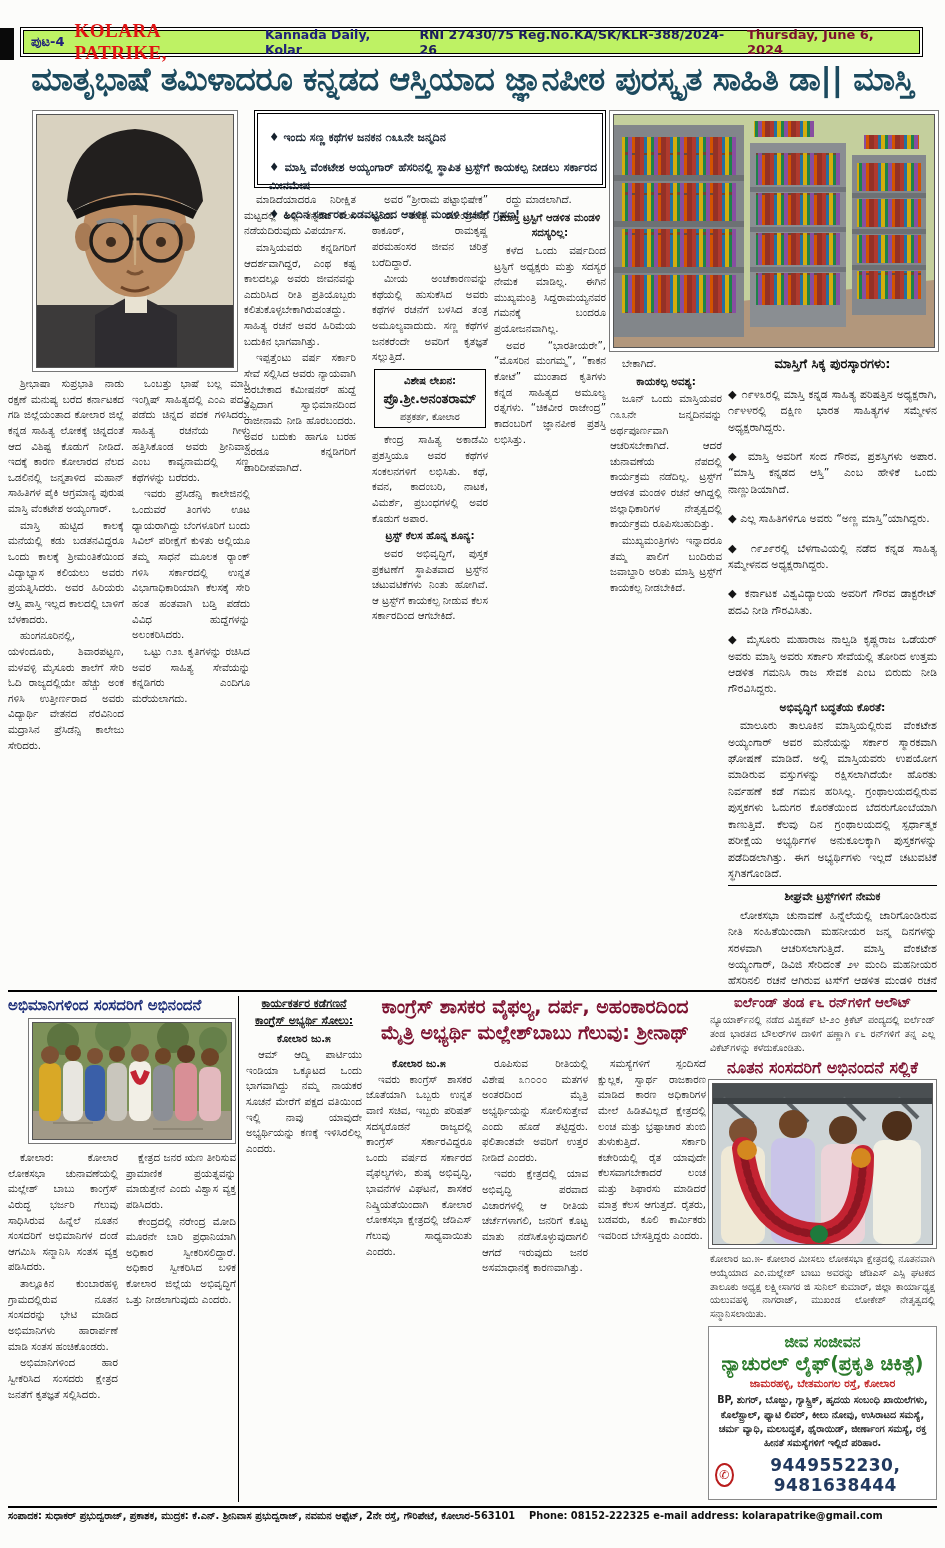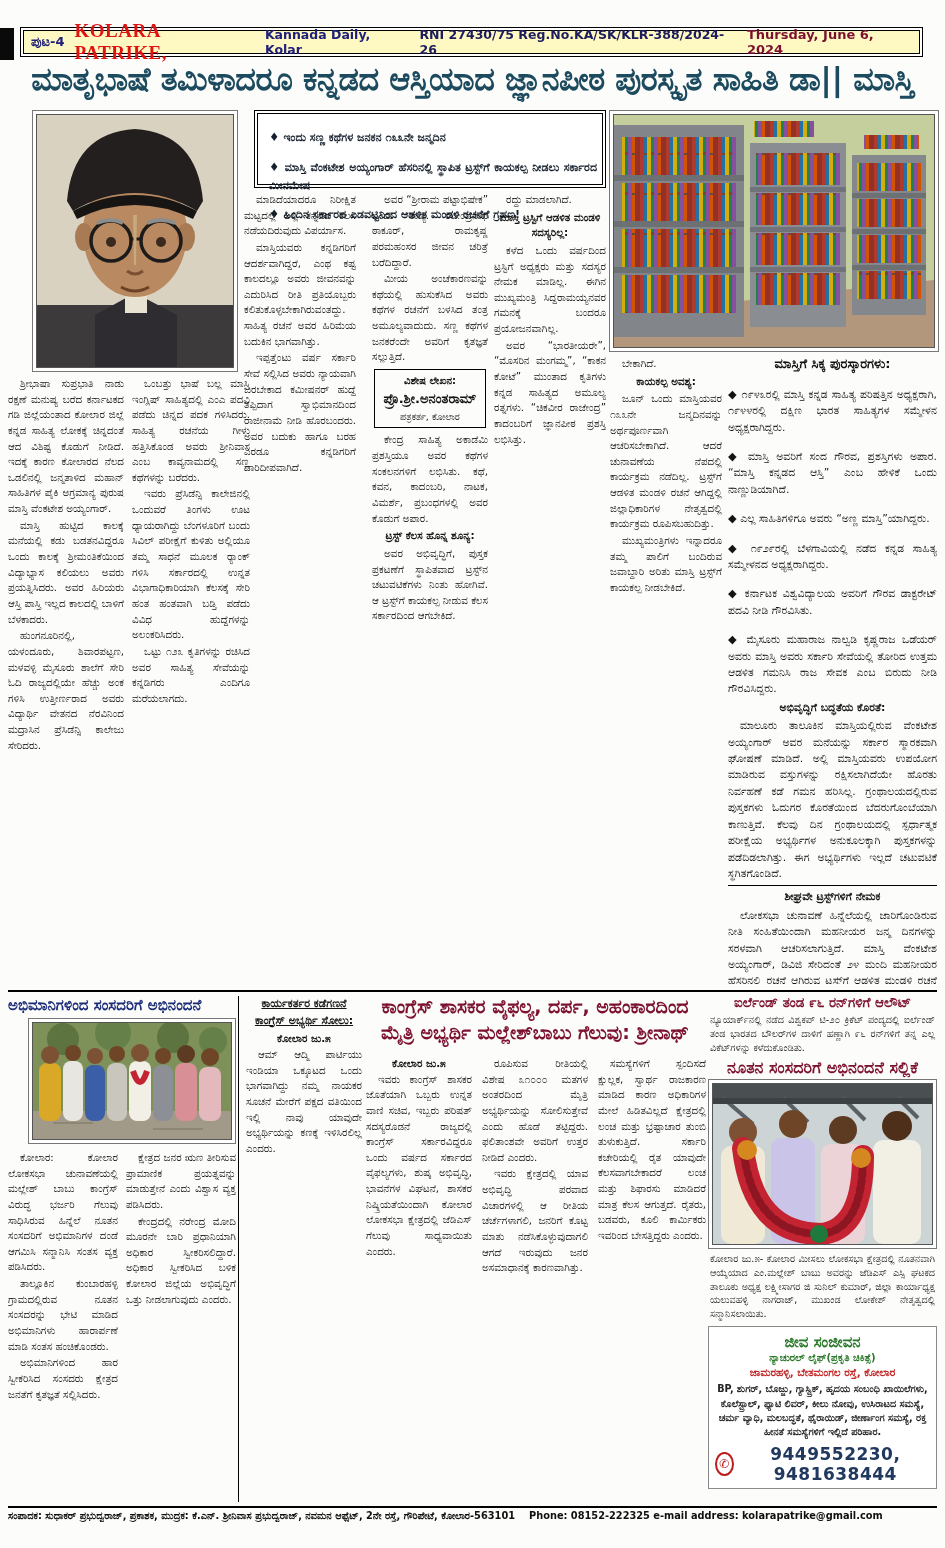--- a/index.html
+++ b/index.html
@@ -1,20 +1,20 @@
 <!DOCTYPE html>
 <html><head>
 <meta charset="utf-8">
 <style>
   html,body{margin:0;padding:0;background:#e9e7e2;}
   .page{position:relative;width:945px;height:1548px;background:#fcfcfa;margin:0 auto;overflow:hidden;
         font-family:"DejaVu Sans","Liberation Sans",sans-serif;color:#141414;}
   
   .mast-notch{position:absolute;left:0;top:28px;width:14px;height:32px;background:#0a0a0a;}
-  .masthead{position:absolute;left:20px;top:27px;width:903px;height:30px;background:#fef9c3;
+  .masthead{position:absolute;left:20px;top:27px;width:903px;height:30px;background:#bef264;
             border:1px solid #000;box-shadow:inset 0 0 0 2px #fff, inset 0 0 0 3px #000;
             display:flex;align-items:center;gap:10px;padding:0 10px;box-sizing:border-box;}
   .mast-page{font-size:13px;font-weight:bold;color:#20207a;}
   .mast-paper{font-family:"Liberation Serif","DejaVu Serif",serif;font-size:19px;font-weight:bold;color:#e01313;letter-spacing:.5px;}
   .mast-tag{font-size:12.5px;font-weight:bold;color:#20207a;}
   .mast-rni{font-size:12.5px;font-weight:bold;color:#1c1c5e;}
   .mast-date{margin-left:auto;font-size:13px;font-weight:bold;color:#7c1030;}
   
   .headline{position:absolute;left:6px;top:60px;width:933px;text-align:center;font-size:32px;line-height:1.2;
             font-weight:bold;color:#1c4a5e;white-space:nowrap;letter-spacing:-.5px;}
@@ -47,21 +47,21 @@
   .sec-head-navy{position:absolute;font-size:15px;font-weight:bold;color:#1c2d78;}
   .workers-head{font-size:11px;font-weight:bold;text-align:center;text-decoration:underline;margin:0 0 2px 0;}
   .victory-head{position:absolute;text-align:center;font-size:19px;line-height:1.35;font-weight:bold;color:#7c1230;}
   .cricket-head{font-size:13.5px;font-weight:bold;color:#7c1230;text-align:center;margin:2px 0;}
   .newmp-head{font-size:16px;font-weight:bold;color:#7c1230;text-align:center;margin:3px 0 2px 0;}
   .caption{font-size:9.6px;line-height:1.45;text-align:justify;}
   
   .ad-box{position:absolute;border:1px solid #8a8a8a;background:#fff;box-sizing:border-box;
           padding:6px 6px 4px 6px;text-align:center;}
   .ad-t1{font-size:15px;font-weight:bold;color:#2b7a2b;margin:0;}
-  .ad-t2{font-size:10px;font-weight:bold;color:#2b7a2b;margin:1px 0;}
+  .ad-t2{font-size:19px;font-weight:bold;color:#2b7a2b;margin:1px 0;}
   .ad-addr{font-size:10.5px;font-weight:bold;color:#c22626;margin:2px 0;}
   .ad-body{font-size:9.6px;font-weight:bold;color:#242424;line-height:1.5;margin:3px 0;text-align:center;}
   .ad-phone-row{display:flex;align-items:center;justify-content:center;gap:7px;margin-top:4px;}
   .phone-badge{width:20px;height:20px;border-radius:50%;border:2px solid #b91d1d;color:#b91d1d;
                font-size:12px;line-height:20px;text-align:center;font-weight:bold;}
   .ad-phones{font-size:17px;font-weight:bold;color:#21395f;letter-spacing:.5px;}
   
   .footer{position:absolute;left:8px;top:1506px;width:929px;border-top:2px solid #000;
           font-size:9.8px;font-weight:bold;color:#101010;display:flex;gap:14px;padding-top:2px;
           white-space:nowrap;overflow:hidden;}

